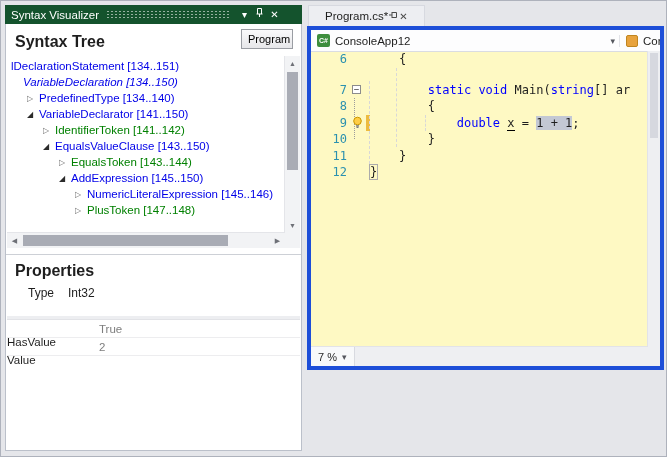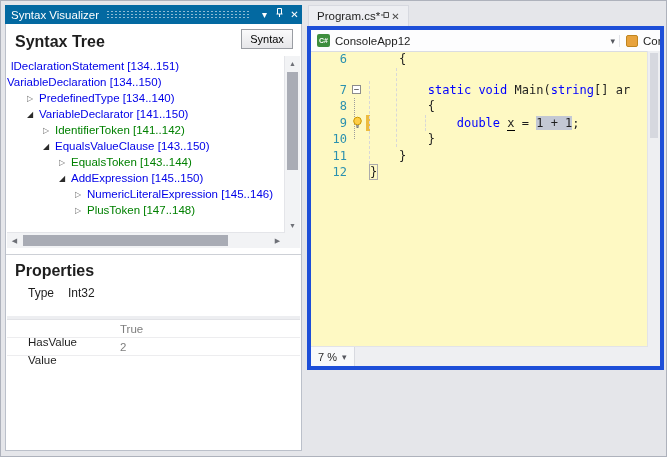--- a/index.html
+++ b/index.html
@@ -1,22 +1,22 @@
 <!DOCTYPE html>
 <html><head>
 <meta charset="utf-8">
 <style>
   html,body{margin:0;padding:0;background:#fff;}
   .window{position:relative;width:665px;height:455px;border:1px solid #AEB2BC;background:#E5E6EA;
           font-family:"Liberation Sans",sans-serif;font-size:12px;overflow:hidden;}
 
   
   .tw{position:absolute;left:4px;top:4px;width:297px;height:446px;}
-  .tw-title{height:19px;background:#0369a1;display:flex;align-items:center;color:#fff;
-            font-size:11.5px;padding:0 0 0 6px;}
+  .tw-title{height:19px;background:#14532d;display:flex;align-items:center;color:#fff;
+            font-size:11.5px;padding:0 20px 0 6px;}
   .tw-grip{flex:1;height:9px;margin:0 7px;
            background-image:radial-gradient(rgba(255,255,255,.55) 1px,rgba(0,0,0,0) 1.2px);
            background-size:4px 3px;}
   .tw-ic{width:15px;text-align:center;font-size:10px;color:#fff;cursor:default;line-height:19px;}
   .tw-body{position:absolute;left:0;right:0;top:19px;bottom:0;background:#fff;
            border:1px solid #BBC0CA;border-top:none;box-sizing:border-box;}
   .tt-title{position:absolute;left:9px;top:9px;font-weight:bold;font-size:16px;color:#1E1E1E;}
   .legend-btn{position:absolute;right:8px;top:5px;width:52px;height:20px;border:1px solid #9A9DA3;
               background:linear-gradient(#FAFAFB,#E6E6E9);font-size:11px;font-family:inherit;}
 
@@ -37,26 +37,26 @@
           display:flex;align-items:center;justify-content:center;}
   .scorner{position:absolute;right:0;bottom:0;width:15px;height:15px;background:#F2F3F5;}
 
   .props-sep{position:absolute;left:0;right:0;top:230px;border-top:1px solid #CDD0D6;}
   .props-title{position:absolute;left:9px;top:238px;font-weight:bold;font-size:16px;color:#1E1E1E;}
   .type-row{position:absolute;left:22px;top:262px;font-size:12px;color:#1E1E1E;}
   .type-row .tv{margin-left:14px;}
   .prop-grid{position:absolute;left:1px;right:1px;top:292px;}
   .prop-band{height:3px;background:#EDEEF1;border-bottom:1px solid #E2E3E7;}
   .prop-row{display:flex;height:17px;align-items:center;border-bottom:1px solid #EDEDEF;font-size:11.5px;}
-  .pname{flex:0 0 92px;padding-left:21px;color:#1E1E1E;margin-top:27px;}
+  .pname{flex:0 0 92px;color:#1E1E1E;margin-top:27px;}
   .pval{color:#7E7E7E;}
 
   
   .tabstrip{position:absolute;left:307px;top:4px;height:21px;right:2px;}
-  .tab{position:absolute;left:0;top:0;height:21px;display:flex;align-items:center;gap:0;padding:0 8px;
+  .tab{position:absolute;left:0;top:0;height:21px;display:flex;align-items:center;gap:0;padding:0 16px;
        background:#EDEEF2;border:1px solid #D7D9E0;border-bottom:none;font-size:11.5px;color:#1E1E1E;box-sizing:border-box;}
   .tclose{color:#4A4A4A;font-size:10px;}
 
   .editor{position:absolute;left:306px;top:25px;width:357px;height:344px;background:#fef9c3;
           border:4px solid #1d4ed8;box-sizing:border-box;}
   .navbar{position:absolute;left:0;right:0;top:0;height:21px;background:#FDFDFE;border-bottom:1px solid #DADCE2;
           display:flex;align-items:center;font-size:11.5px;color:#1E1E1E;}
   .combo-proj{display:flex;align-items:center;gap:5px;padding:0 4px 0 6px;flex:0 0 298px;}
   .dd{margin-left:auto;color:#55575E;font-size:9px;}
   .csicon{width:13px;height:13px;background:#3E8E3E;color:#fff;font-size:7px;font-weight:bold;
@@ -107,28 +107,28 @@
       <span>Syntax Visualizer</span>
       <div class="tw-grip"></div>
       <span class="tw-ic">▾</span>
       <span class="tw-ic"><svg width="9" height="11" viewBox="0 0 9 11">
             <path d="M4.5 10V7M1.5 7h6M2.5 7V1.5h4V7" stroke="#fff" stroke-width="1" fill="none"></path>
           </svg></span>
       <span class="tw-ic">✕</span>
     </div>
     <div class="tw-body">
       <div class="tt-title">Syntax Tree</div>
-      <button class="legend-btn">Syntax</button>
+      <button class="legend-btn">Program</button>
 
       <div class="tree-wrap">
         <div class="tree-rows" id="tree">
             <div class="tree-row" style="padding-left: 4px;">
               <span class="tlabel node">lDeclarationStatement [134..151)</span>
             </div>
-            <div class="tree-row" style="padding-left: 0;">
+            <div class="tree-row" style="padding-left: 16px; font-style: italic;">
               <span class="tlabel node">VariableDeclaration [134..150)</span>
             </div>
             <div class="tree-row" style="padding-left: 20px;">
               <span class="arrow collapsed">▷</span>
               <span class="tlabel node">PredefinedType [134..140)</span>
             </div>
             <div class="tree-row" style="padding-left: 20px;">
               <span class="arrow expanded">◢</span>
               <span class="tlabel node">VariableDeclarator [141..150)</span>
             </div>

